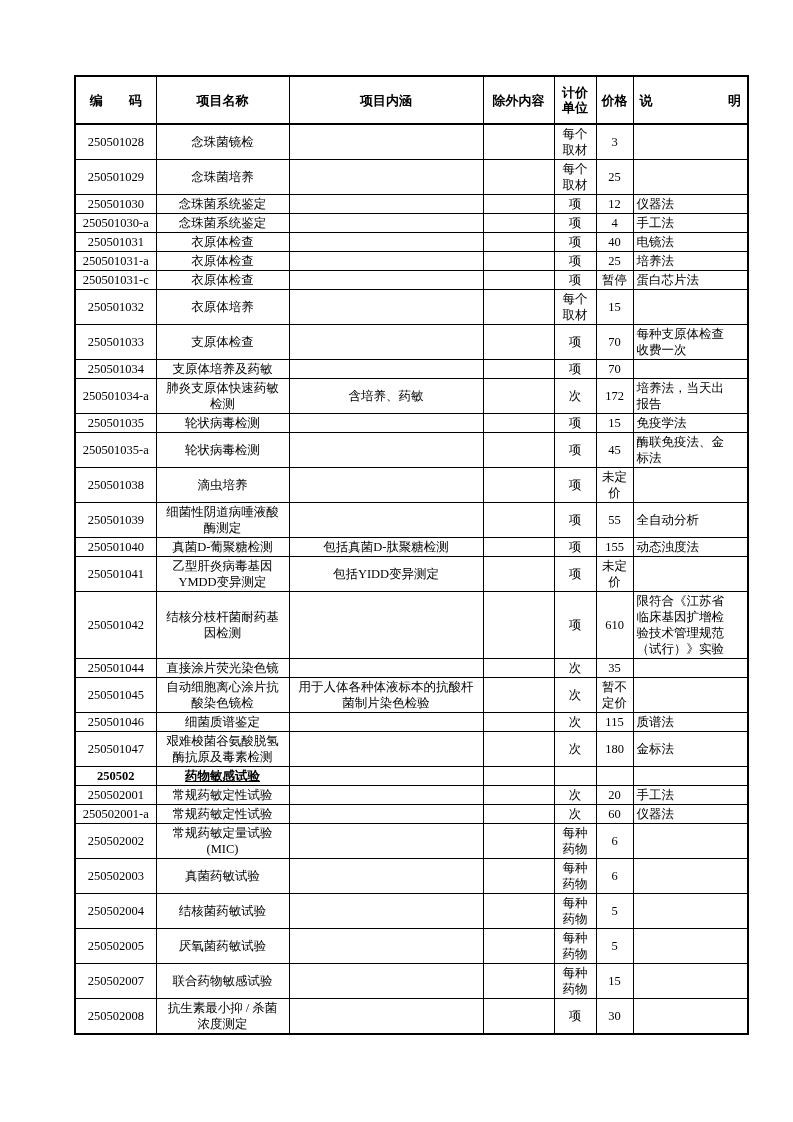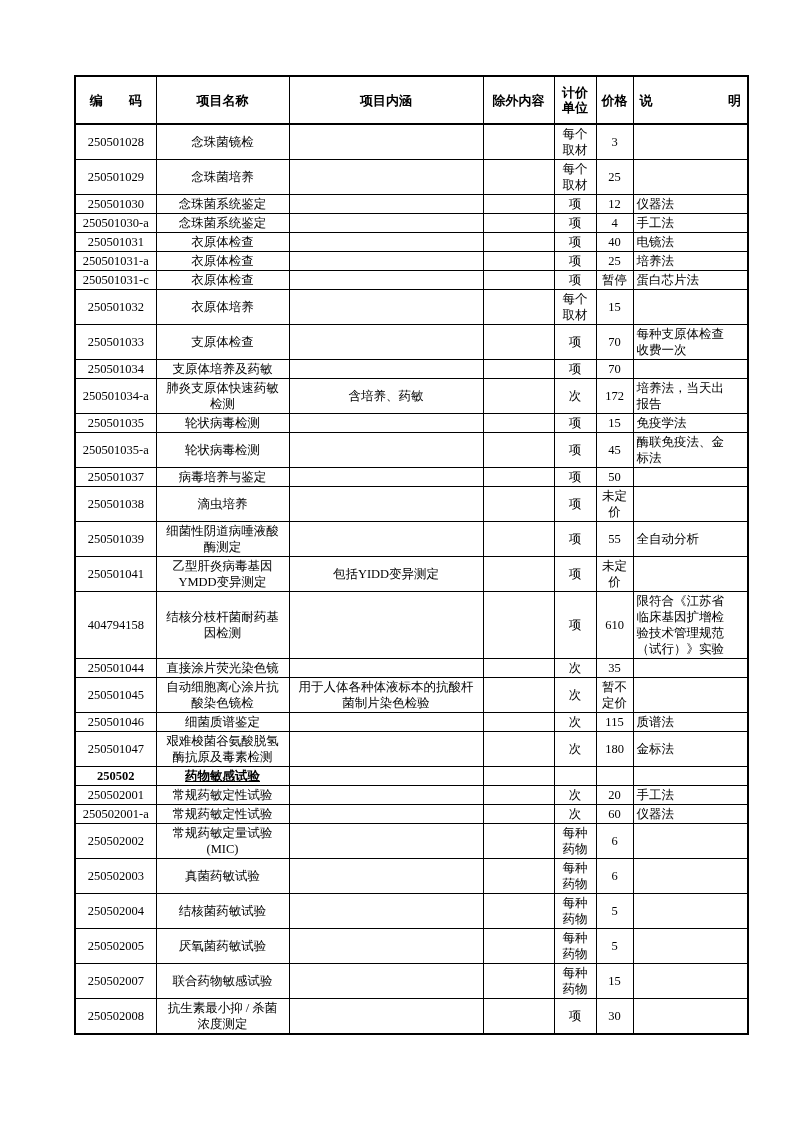--- a/index.html
+++ b/index.html
@@ -202,61 +202,61 @@
         <td class="col-code">250501035-a</td>
         <td class="col-name">轮状病毒检测</td>
         <td class="col-content"></td>
         <td class="col-exclusion"></td>
         <td class="col-unit">项</td>
         <td class="col-price">45</td>
         <td class="col-note">酶联免疫法、金
 标法</td>
       </tr>
       <tr>
-        <td class="col-code">250501037</td>
-        <td class="col-name">病毒培养与鉴定</td>
-        <td class="col-content"></td>
-        <td class="col-exclusion"></td>
-        <td class="col-unit">项</td>
-        <td class="col-price">50</td>
-        <td class="col-note"></td>
-      </tr>
-      <tr>
         <td class="col-code">250501038</td>
         <td class="col-name">滴虫培养</td>
         <td class="col-content"></td>
         <td class="col-exclusion"></td>
         <td class="col-unit">项</td>
         <td class="col-price">未定
 价</td>
         <td class="col-note"></td>
       </tr>
       <tr>
         <td class="col-code">250501039</td>
         <td class="col-name">细菌性阴道病唾液酸
 酶测定</td>
         <td class="col-content"></td>
         <td class="col-exclusion"></td>
         <td class="col-unit">项</td>
         <td class="col-price">55</td>
         <td class="col-note">全自动分析</td>
+      </tr>
+      <tr>
+        <td class="col-code">250501040</td>
+        <td class="col-name">真菌D-葡聚糖检测</td>
+        <td class="col-content">包括真菌D-肽聚糖检测</td>
+        <td class="col-exclusion"></td>
+        <td class="col-unit">项</td>
+        <td class="col-price">155</td>
+        <td class="col-note">动态浊度法</td>
       </tr>
       <tr>
         <td class="col-code">250501041</td>
         <td class="col-name">乙型肝炎病毒基因
 YMDD变异测定</td>
         <td class="col-content">包括YIDD变异测定</td>
         <td class="col-exclusion"></td>
         <td class="col-unit">项</td>
         <td class="col-price">未定
 价</td>
         <td class="col-note"></td>
       </tr>
       <tr>
-        <td class="col-code">404794158</td>
+        <td class="col-code">250501042</td>
         <td class="col-name">结核分枝杆菌耐药基
 因检测</td>
         <td class="col-content"></td>
         <td class="col-exclusion"></td>
         <td class="col-unit">项</td>
         <td class="col-price">610</td>
         <td class="col-note">限符合《江苏省
 临床基因扩增检
 验技术管理规范
 （试行）》实验</td>

